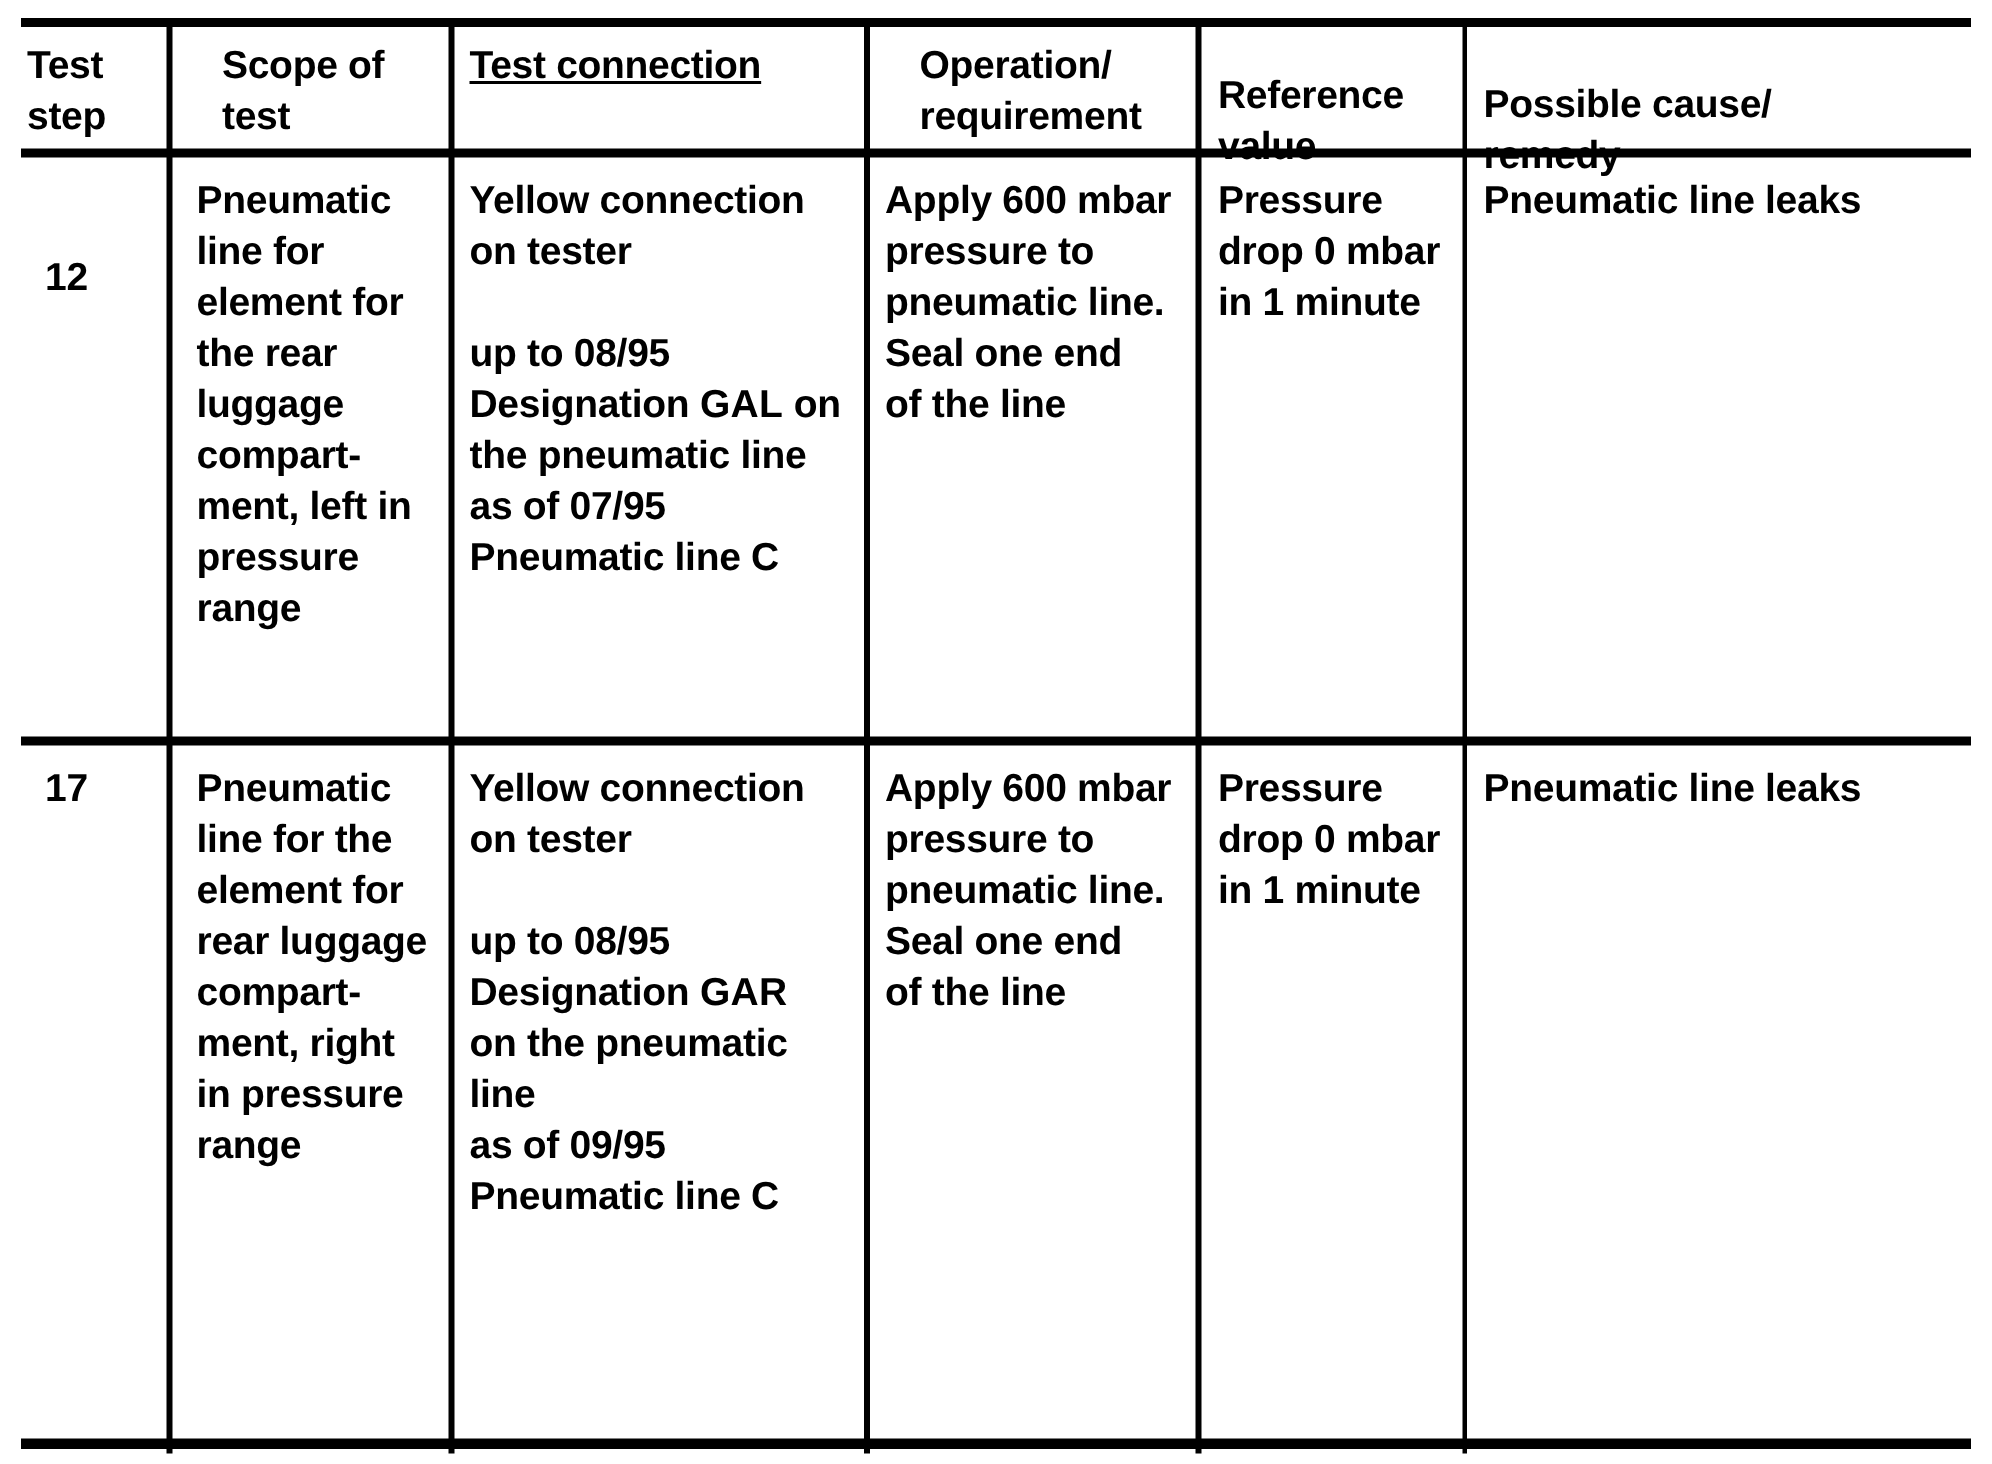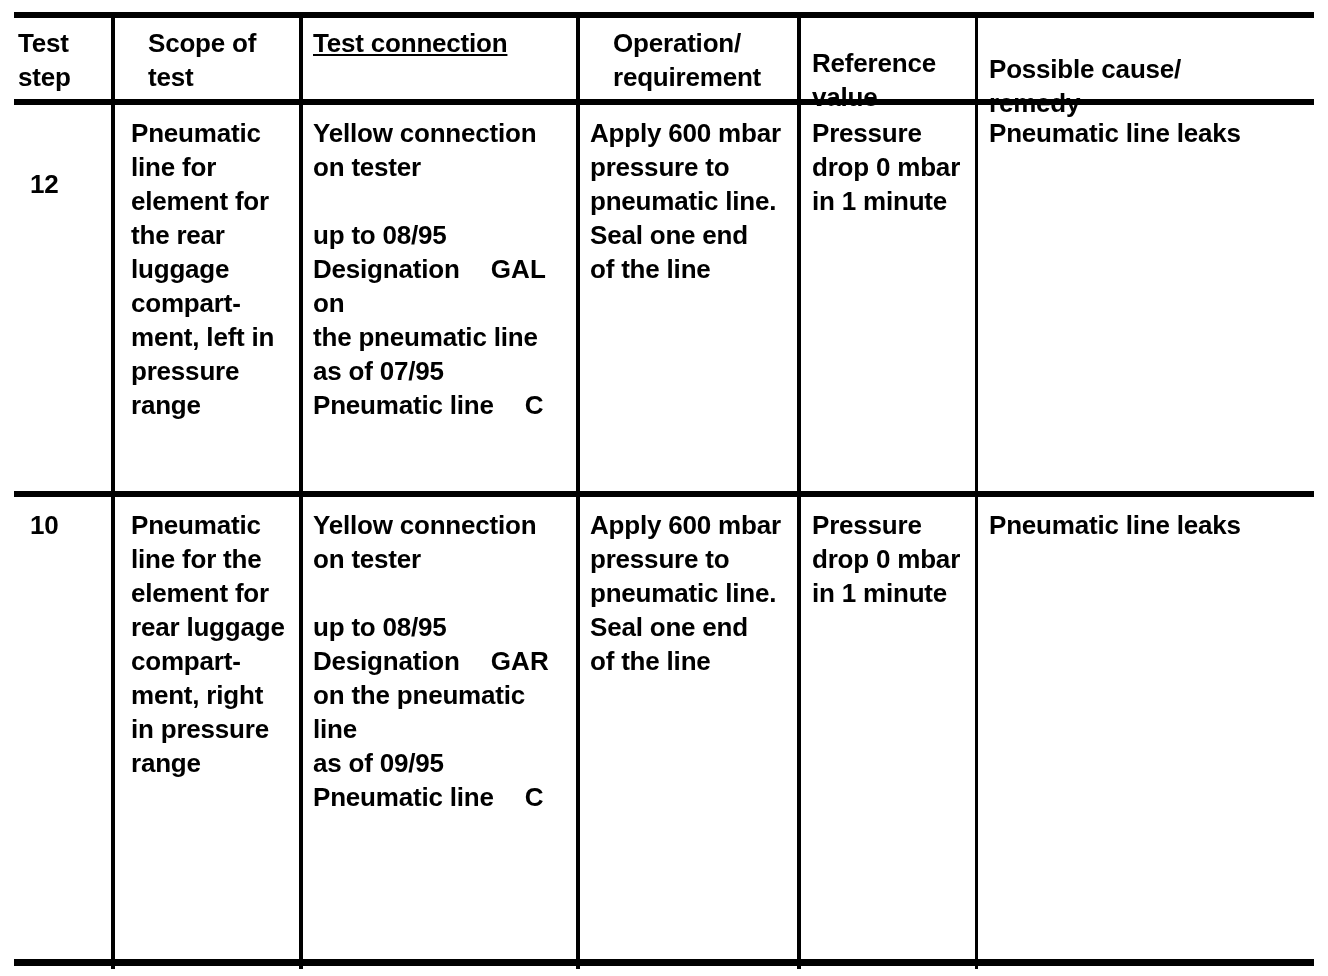--- a/index.html
+++ b/index.html
@@ -62,21 +62,20 @@
     white-space: pre-line;
     color: #000000;
   }
   .cell.num {
     font-size: 26px;
     line-height: 34px;
   }
   .cell b, .cell .hv {
     font-weight: 900;
     letter-spacing: 0.2px;
-    margin-left: 24px;
   }
 
   
   .h-step { left: 18px;  top: 26px;  width: 88px; }
   .h-scope{ left: 148px; top: 26px;  width: 160px; }
   .h-conn { left: 313px; top: 26px;  width: 255px; text-decoration: underline; }
   .h-oper { left: 590px; top: 26px;  width: 200px; margin-left: 23px; }
   .h-ref  { left: 812px; top: 26px;  width: 158px; margin-top: 20px; }
   .h-cause{ left: 989px; top: 26px;  width: 320px; margin-top: 26px; }
 
@@ -157,21 +156,21 @@
   <div class="cell r12-oper">Apply 600 mbar
 pressure to
 pneumatic line.
 Seal one end
 of the line</div>
   <div class="cell r12-ref">Pressure
 drop 0 mbar
 in 1 minute</div>
   <div class="cell r12-cause">Pneumatic line leaks</div>
 
-  <div class="cell num r13-step">10</div>
+  <div class="cell num r13-step">17</div>
   <div class="cell r13-scope">Pneumatic
 line for the
 element for
 rear luggage
 compart-
 ment, right
 in pressure
 range</div>
   <div class="cell r13-conn"><span class="seg">Yellow connection
 on tester

